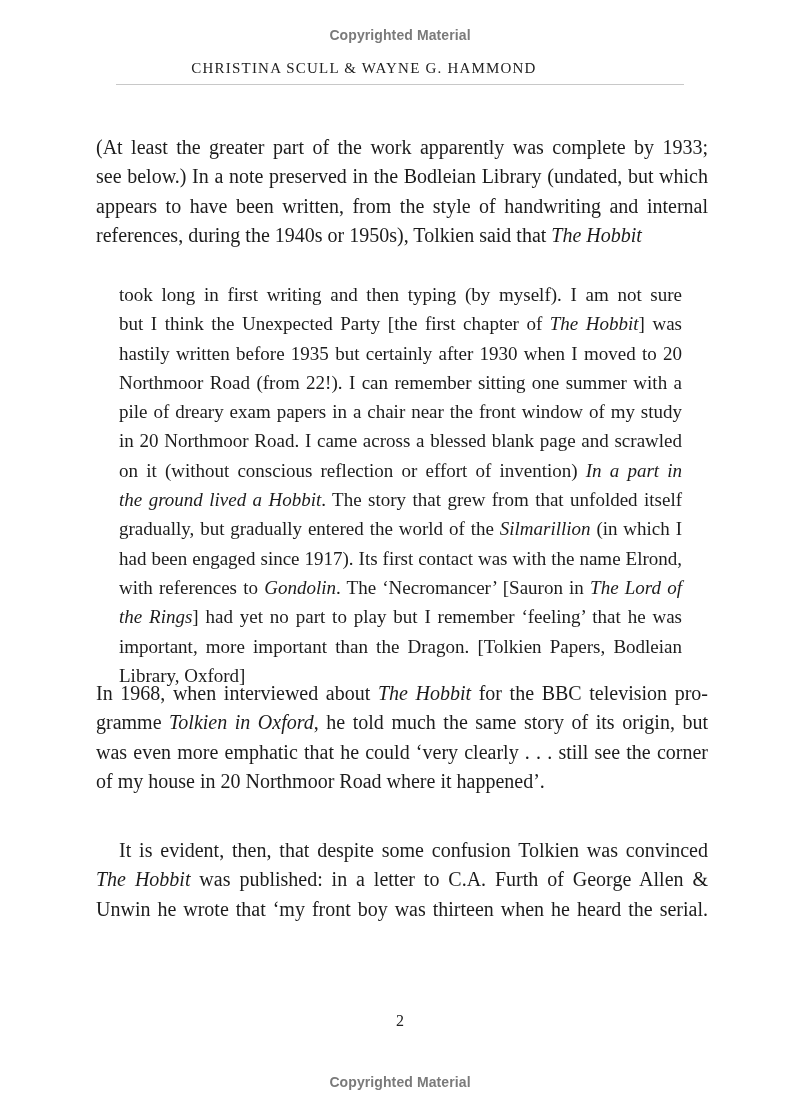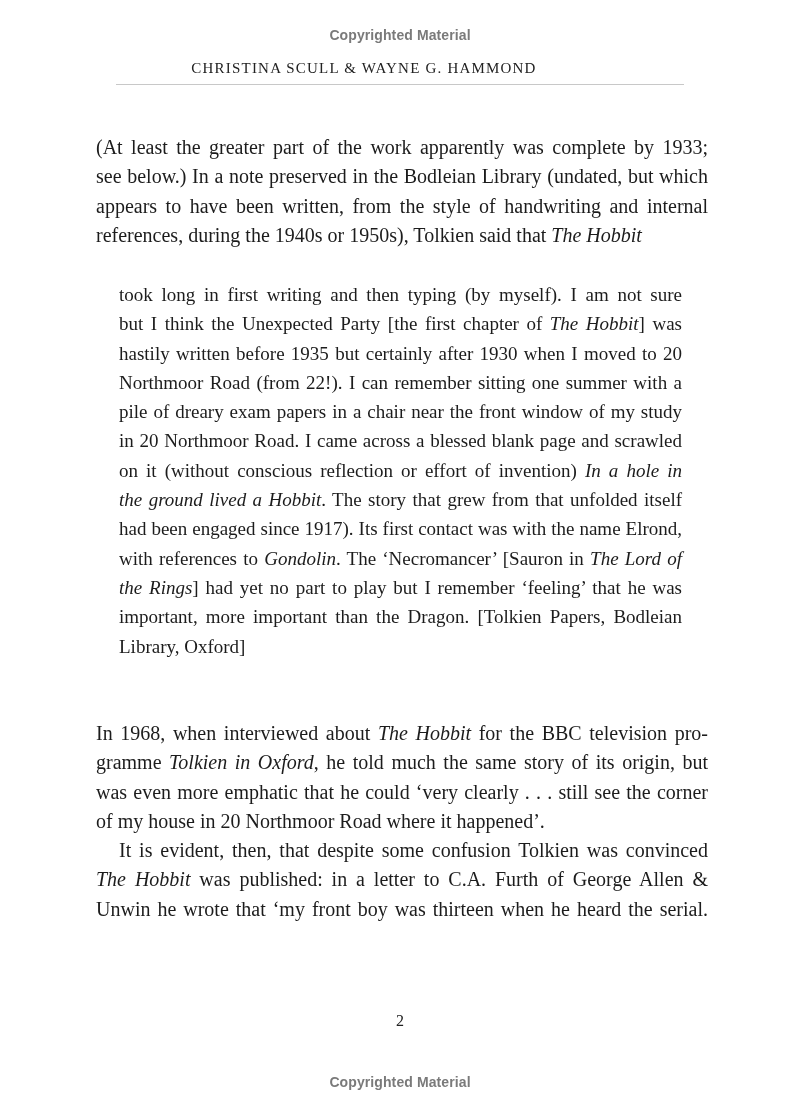--- a/index.html
+++ b/index.html
@@ -76,21 +76,21 @@
     .quote-block .line {
       font-size: 19px;
       font-family: Liberation Serif, serif;
     }
     em, .it {
       font-style: italic;
     }
 
     #para1 { top: 133px; }
     #quote { top: 280px; }
-    #para2 { top: 719px; }
+    #para2 { top: 679px; }
     #para3 { top: 836px; }
 
     .folio {
       position: absolute;
       top: 1012px;
       left: 0;
       width: 800px;
       text-align: center;
       font-size: 16px;
       color: #222;
@@ -111,22 +111,23 @@
   <span class="line last"><span>references, during the 1940s or 1950s), Tolkien said that </span><span class="it">The Hobbit</span></span>
 </div>
 
 <div id="quote" class="quote-block">
   <span class="line"><span>took long in first writing and then typing (by myself). I am not sure</span></span>
   <span class="line"><span>but I think the Unexpected Party [the first chapter of </span><span class="it">The Hobbit</span><span>] was</span></span>
   <span class="line"><span>hastily written before 1935 but certainly after 1930 when I moved to 20</span></span>
   <span class="line"><span>Northmoor Road (from 22!). I can remember sitting one summer with a</span></span>
   <span class="line"><span>pile of dreary exam papers in a chair near the front window of my study</span></span>
   <span class="line"><span>in 20 Northmoor Road. I came across a blessed blank page and scrawled</span></span>
-  <span class="line"><span>on it (without conscious reflection or effort of invention) </span><span class="it">In a hole in</span></span>
+  <span class="line"><span>on it (without conscious reflection or effort of invention) </span><span class="it">In a part in</span></span>
   <span class="line"><span class="it">the ground lived a Hobbit</span><span>. The story that grew from that unfolded itself</span></span>
+  <span class="line"><span>gradually, but gradually entered the world of the </span><span class="it">Silmarillion</span><span> (in which I</span></span>
   <span class="line"><span>had been engaged since 1917). Its first contact was with the name Elrond,</span></span>
   <span class="line"><span>with references to </span><span class="it">Gondolin</span><span>. The ‘Necromancer’ [Sauron in </span><span class="it">The Lord of</span></span>
   <span class="line"><span class="it">the Rings</span><span>] had yet no part to play but I remember ‘feeling’ that he was</span></span>
   <span class="line"><span>important, more important than the Dragon. [Tolkien Papers, Bodleian</span></span>
   <span class="line last"><span>Library, Oxford]</span></span>
 </div>
 
 <div id="para2" class="body-block">
   <span class="line"><span>In 1968, when interviewed about </span><span class="it">The Hobbit</span><span> for the BBC television pro-</span></span>
   <span class="line"><span>gramme </span><span class="it">Tolkien in Oxford</span><span>, he told much the same story of its origin, but</span></span>

